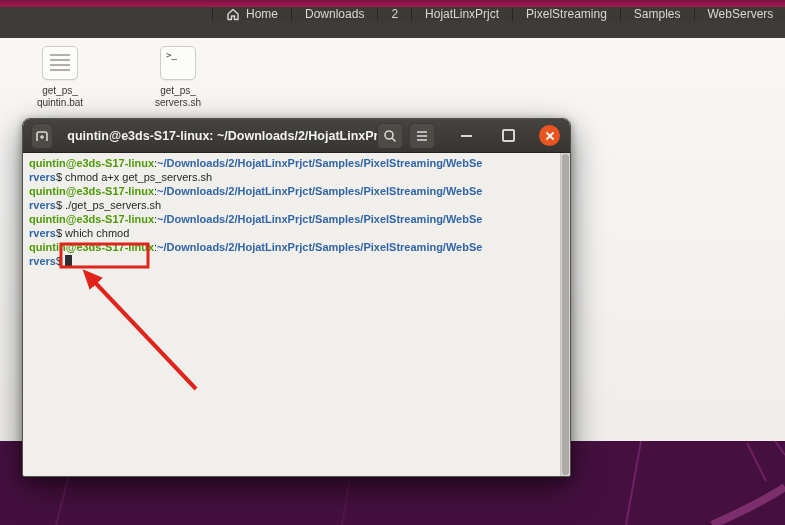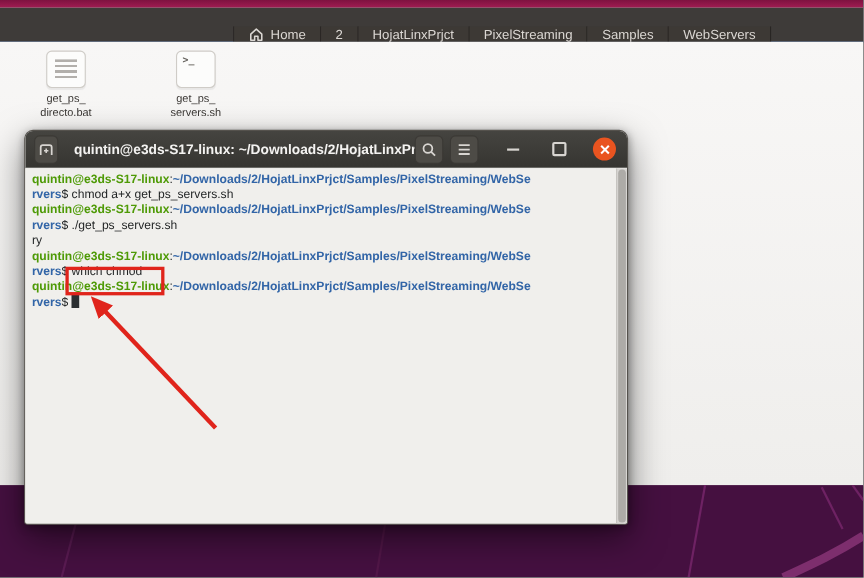--- a/index.html
+++ b/index.html
@@ -9,21 +9,21 @@
   
   .wall-top{position:absolute;left:0;top:0;width:785px;height:7px;
             background:linear-gradient(#7e1240,#a11c52);}
   .wall-bottom{position:absolute;left:0;top:441px;width:785px;height:84px;
                background:#451040;}
   .wall-bottom svg{position:absolute;left:0;top:0;}
 
   
   .fm-header{position:absolute;left:0;top:7px;width:785px;height:31px;
              background:#3e3b39;border-bottom:1px solid #3b82f6;
-             display:flex;align-items:flex-end;}
+             display:flex;align-items:flex-start;}
   .crumbs{display:flex;margin-left:212px;border-left:1px solid #282523;
           border-right:1px solid #282523;}
   .crumb{display:flex;align-items:center;gap:6px;padding:0 13px;
          background:#3d3935;border-right:1px solid #282523;
          color:#dbd7d3;font-size:12px;cursor:default;white-space:nowrap;}
   .crumb:last-child{border-right:none;}
   .crumb svg{display:block;}
 
   
   .fm-content{position:absolute;left:0;top:38px;width:785px;height:403px;
@@ -91,20 +91,23 @@
 
   <div class="fm-header">
     <div class="crumbs">
         <div class="crumb">
           <svg width="14" height="13" viewBox="0 0 14 13">
             <path d="M2 6 L7 1.5 L12 6 V11.5 H8.5 V8 H5.5 V11.5 H2 Z" stroke="#dbd7d3" stroke-width="1.4" fill="none" stroke-linejoin="round"></path>
           </svg>
           <span>Home</span>
         </div>
         <div class="crumb">
+          <span>Downloads</span>
+        </div>
+        <div class="crumb">
           <span>2</span>
         </div>
         <div class="crumb">
           <span>HojatLinxPrjct</span>
         </div>
         <div class="crumb">
           <span>PixelStreaming</span>
         </div>
         <div class="crumb">
           <span>Samples</span>
@@ -116,21 +119,21 @@
   </div>
 
   <div class="fm-content">
     <div id="files-layer">
         <div class="file-item" style="left: 17px; top: 8px;">
           <div class="file-icon">
             <div class="doclines"></div>
           </div>
           <div class="file-label">
             <div>get_ps_</div>
-            <div>directo.bat</div>
+            <div>quintin.bat</div>
           </div>
         </div>
         <div class="file-item" style="left: 135px; top: 8px;">
           <div class="file-icon">
             <div class="shglyph">&gt;_</div>
           </div>
           <div class="file-label">
             <div>get_ps_</div>
             <div>servers.sh</div>
           </div>
@@ -189,21 +192,20 @@
           </svg>
         </div>
       </div>
     </div>
     <div class="term-body">
       <div id="term-lines">
           <div class="term-line"><span class="c-green">quintin@e3ds-S17-linux</span><span class="c-fg">:</span><span class="c-blue">~/Downloads/2/HojatLinxPrjct/Samples/PixelStreaming/WebSe</span></div>
           <div class="term-line"><span class="c-blue">rvers</span><span class="c-fg">$ chmod a+x get_ps_servers.sh</span></div>
           <div class="term-line"><span class="c-green">quintin@e3ds-S17-linux</span><span class="c-fg">:</span><span class="c-blue">~/Downloads/2/HojatLinxPrjct/Samples/PixelStreaming/WebSe</span></div>
           <div class="term-line"><span class="c-blue">rvers</span><span class="c-fg">$ ./get_ps_servers.sh</span></div>
-          <div class="term-line"><span class="c-fg">ry</span></div>
           <div class="term-line"><span class="c-green">quintin@e3ds-S17-linux</span><span class="c-fg">:</span><span class="c-blue">~/Downloads/2/HojatLinxPrjct/Samples/PixelStreaming/WebSe</span></div>
           <div class="term-line"><span class="c-blue">rvers</span><span class="c-fg">$ which chmod</span></div>
           <div class="term-line"><span class="c-green">quintin@e3ds-S17-linux</span><span class="c-fg">:</span><span class="c-blue">~/Downloads/2/HojatLinxPrjct/Samples/PixelStreaming/WebSe</span></div>
           <div class="term-line"><span class="c-blue">rvers</span><span class="c-fg">$ </span><span class="cursor"></span></div>
         </div>
       <div class="scrollbar">
         <div class="scroll-thumb"></div>
       </div>
     </div>
   </div>

